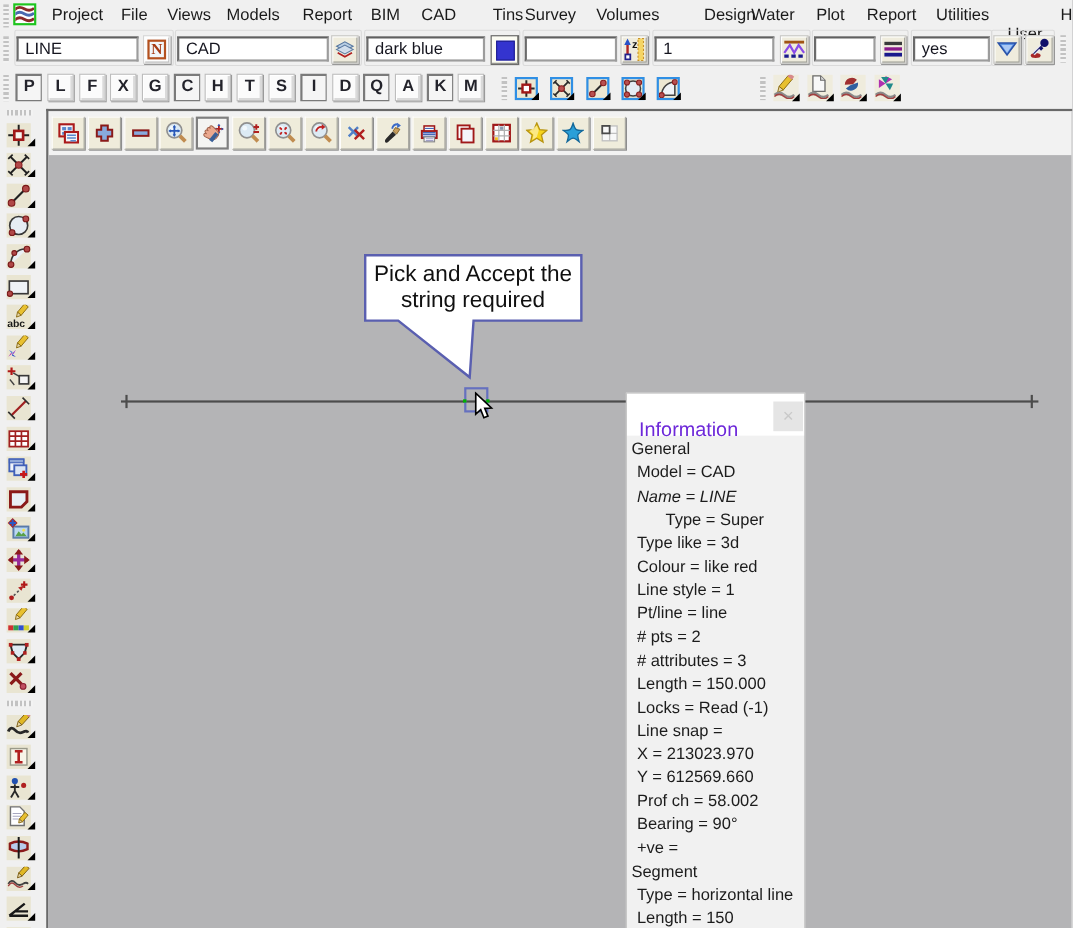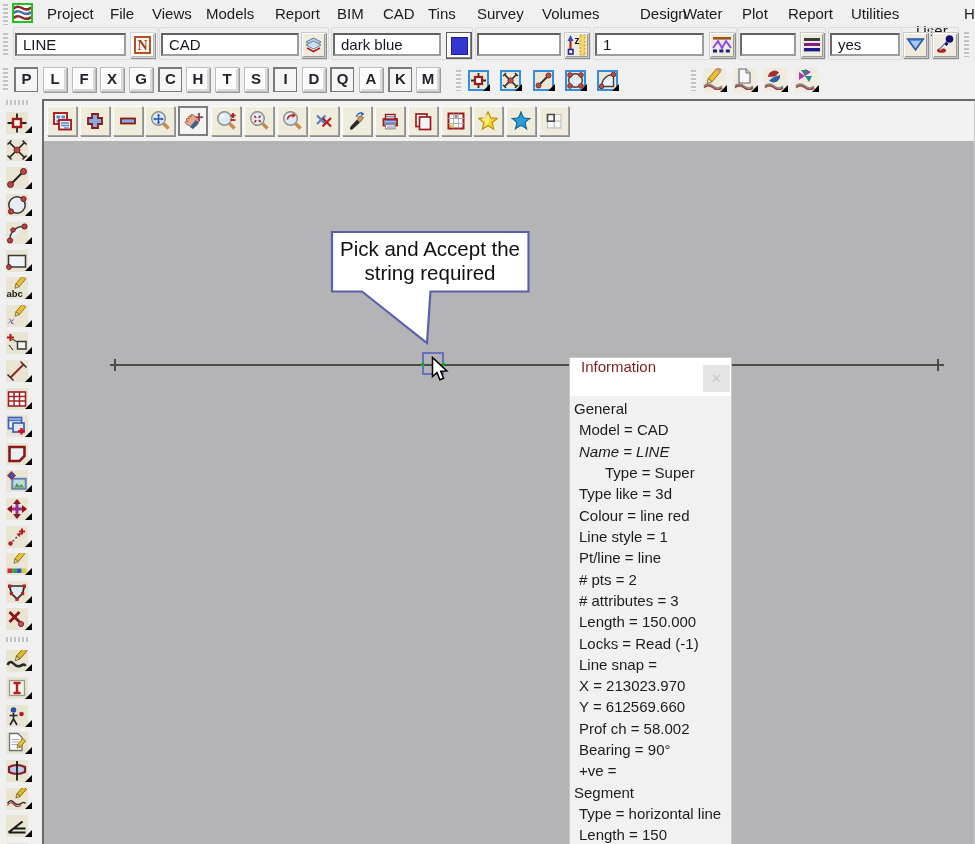--- a/index.html
+++ b/index.html
@@ -27,21 +27,21 @@
 <path d="M-1 8.5 Q3 4.5 8 7.5 T17 7" fill="none" stroke="#4a6ab0" stroke-width="2.6"></path>
 <path d="M-1 13.5 Q3 9.5 8 12.5 T17 12" fill="none" stroke="#8a2a2a" stroke-width="2.6"></path>
 </svg></div>
 <div class="menuitem" style="left:47px;">Project</div>
 <div class="menuitem" style="left:110px;">File</div>
 <div class="menuitem" style="left:152px;">Views</div>
 <div class="menuitem" style="left:206px;">Models</div>
 <div class="menuitem" style="left:275px;">Report</div>
 <div class="menuitem" style="left:337px;text-align:right;">BIM</div>
 <div class="menuitem" style="left:383px;">CAD</div>
-<div class="menuitem" style="left:428px;">Tins</div>
+<div class="menuitem" style="left:448px;">Tins</div>
 <div class="menuitem" style="left:477px;">Survey</div>
 <div class="menuitem" style="left:542px;">Volumes</div>
 <div class="menuitem" style="left:640px;">Design</div>
 <div class="menuitem" style="left:683px;">Water</div>
 <div class="menuitem" style="left:742px;">Plot</div>
 <div class="menuitem" style="left:788px;">Report</div>
 <div class="menuitem" style="left:851px;">Utilities</div>
 <div class="menuitem" style="left:916px;margin-top:17px;">User</div>
 <div class="menuitem" style="left:964px;">Help</div>
 <div class="abs vgrip" style="left:3px;top:33px;height:24px;"></div>
@@ -477,30 +477,30 @@
 </svg>
 <div class="abs" style="left:332px;top:237px;width:196px;text-align:center;font-size:20.5px;color:#101010;line-height:23.5px;">Pick and Accept the<br>string required</div>
 <div class="abs" style="left:422px;top:352px;width:22px;height:23px;border:2px solid #6570bf;"></div>
 <div class="abs" style="left:421px;top:363px;width:3px;height:3px;background:#00b400;"></div>
 <div class="abs" style="left:442px;top:363px;width:3px;height:3px;background:#00b400;"></div>
 <svg class="abs" style="left:430px;top:356px;" width="20" height="28" viewBox="0 0 20 28">
 <path d="M2.5 1.5 L2.5 20.5 L7 16.5 L9.9 23.8 L13.6 22.3 L10.7 15.2 L16.8 14.9 Z" fill="#fff" stroke="#000" stroke-width="1.5" stroke-linejoin="miter"></path>
 </svg>
 <div class="abs" style="left:569px;top:357px;width:163px;height:487px;background:#f1f1f1;border:1px solid #c8c8c8;border-bottom:none;">
 <div style="height:38px;background:#fff;position:relative;">
-<div style="position:absolute;left:11px;top:0;font-size:15px;color:#7f1d1d;">Information</div>
+<div style="position:absolute;left:11px;top:22px;font-size:18px;color:#6d28d9;">Information</div>
 <div style="position:absolute;right:1px;top:7px;width:27px;height:27px;background:#e5e5e5;color:#c9c9c9;font-size:13px;text-align:center;line-height:27px;">✕</div>
 </div>
 </div>
 <div class="infoline" style="left:574px;top:400px;">General</div>
 <div class="infoline" style="left:579px;top:421px;">Model = CAD</div>
 <div class="infoline" style="left:579px;top:443px;font-style:italic;">Name = LINE</div>
 <div class="infoline" style="left:579px;top:464px;margin-left:26px;">Type = Super</div>
 <div class="infoline" style="left:579px;top:485px;">Type like = 3d</div>
-<div class="infoline" style="left:579px;top:507px;">Colour = line red</div>
+<div class="infoline" style="left:579px;top:507px;">Colour = like red</div>
 <div class="infoline" style="left:579px;top:528px;">Line style = 1</div>
 <div class="infoline" style="left:579px;top:549px;">Pt/line = line</div>
 <div class="infoline" style="left:579px;top:571px;"># pts = 2</div>
 <div class="infoline" style="left:579px;top:592px;"># attributes = 3</div>
 <div class="infoline" style="left:579px;top:613px;">Length = 150.000</div>
 <div class="infoline" style="left:579px;top:635px;">Locks = Read (-1)</div>
 <div class="infoline" style="left:579px;top:656px;">Line snap =</div>
 <div class="infoline" style="left:579px;top:677px;">X = 213023.970</div>
 <div class="infoline" style="left:579px;top:698px;">Y = 612569.660</div>
 <div class="infoline" style="left:579px;top:720px;">Prof ch = 58.002</div>

